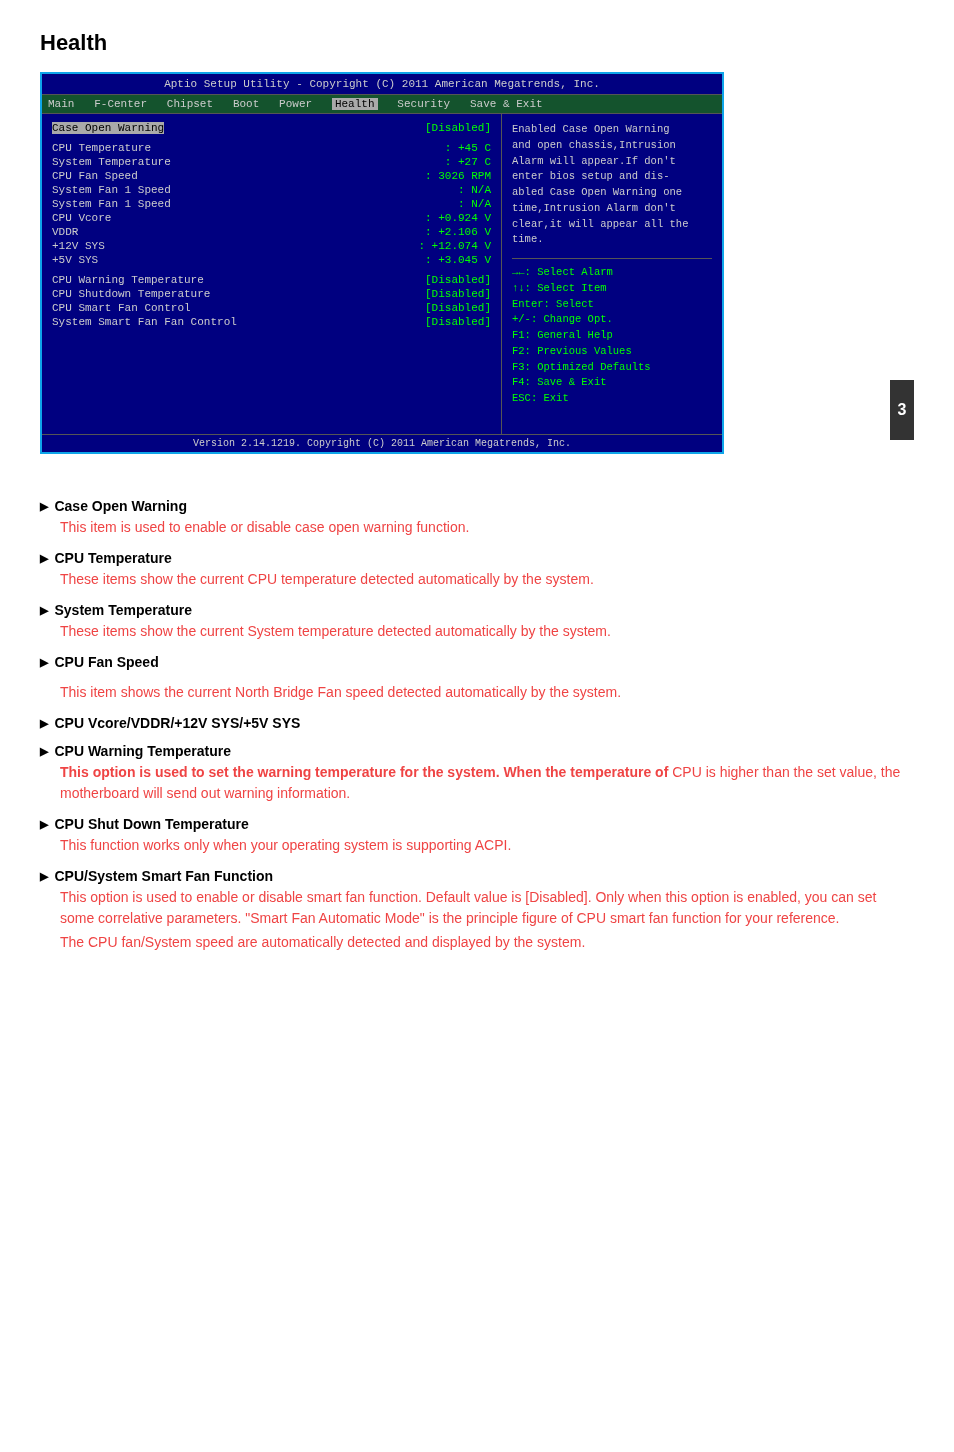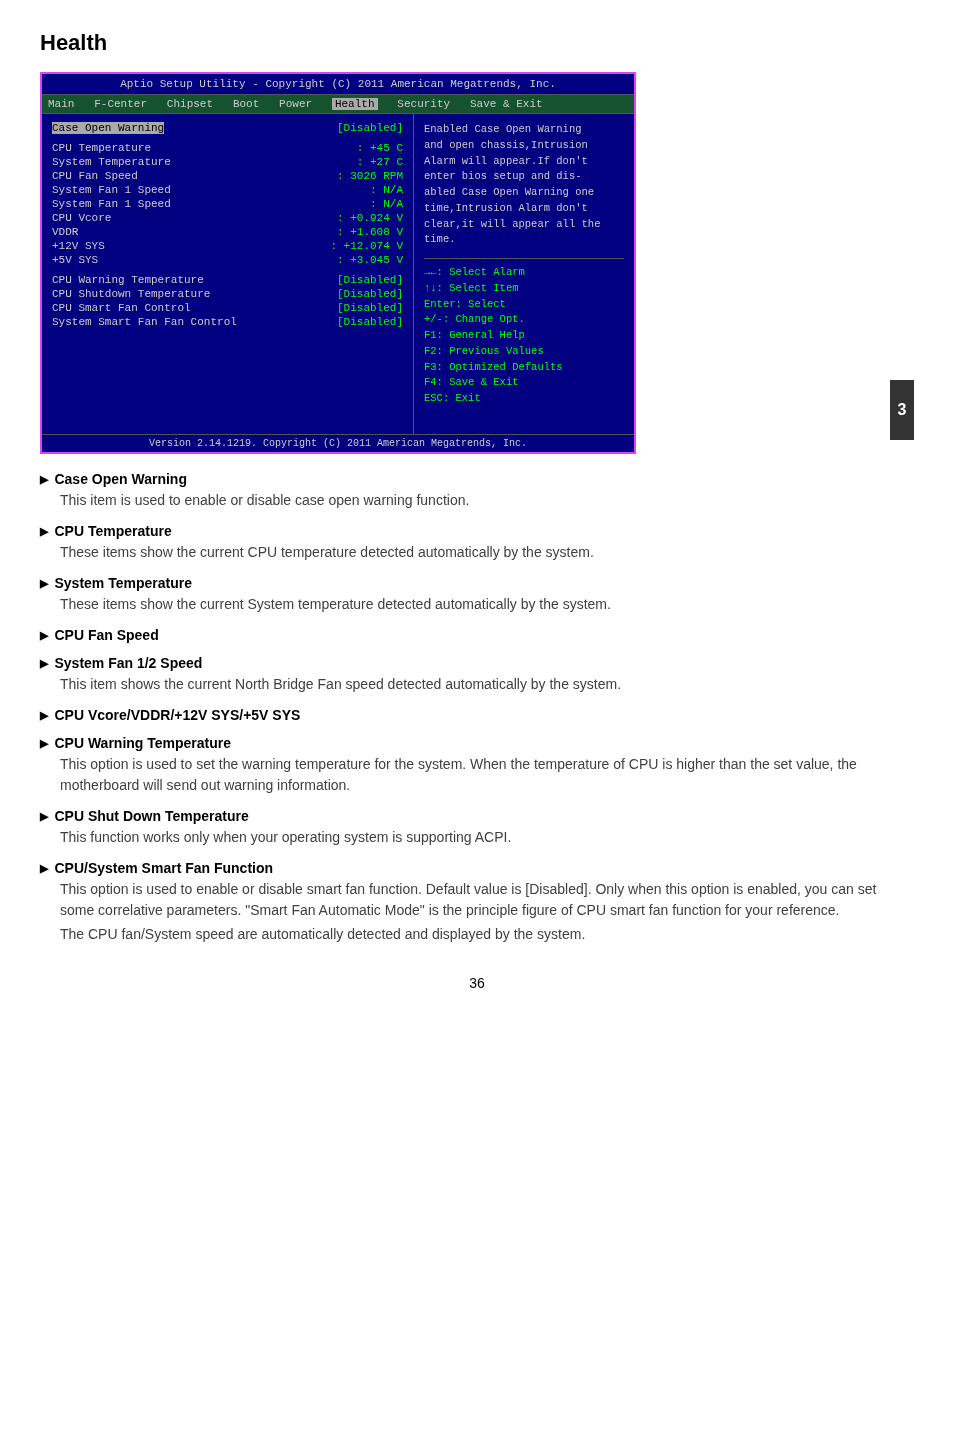--- a/index.html
+++ b/index.html
@@ -11,27 +11,27 @@
       min-height: 1452px;
       padding: 30px 40px;
       color: #000;
     }
     h1.page-title {
       font-size: 22px;
       font-weight: bold;
       margin-bottom: 16px;
     }
     .bios-container {
-      border: 2px solid #d946ef;
+      border: 2px solid #0ea5e9;
       background: #000080;
       color: #ccc;
       font-family: 'Courier New', monospace;
       font-size: 11px;
-      width: 596px;
-      margin-bottom: 17px;
+      width: 684px;
+      margin-bottom: 44px;
     }
     .bios-title-bar {
       background: #000080;
       color: #ccc;
       text-align: center;
       padding: 4px 6px;
       font-size: 11px;
       border-bottom: 1px solid #555;
     }
     .bios-menu-bar {
@@ -113,28 +113,28 @@
       align-items: center;
       margin-bottom: 3px;
     }
     .doc-item-title::before {
       content: '▶';
       margin-right: 6px;
       font-size: 11px;
     }
     .doc-item-body {
       margin-left: 20px;
-      color: #404040;
+      color: #ef4444;
       line-height: 1.5;
     }
     .doc-item-body p {
       margin-bottom: 3px;
     }
     .bold-text {
-      font-weight: normal;
+      font-weight: bold;
       text-align: right;
     }
     .sidebar-num {
       position: absolute;
       right: 0;
       top: 350px;
       background: #333;
       color: #fff;
       font-weight: bold;
       font-size: 16px;
@@ -200,21 +200,21 @@
         <div class="bios-item">
           <span class="label">System Fan 1 Speed</span>
           <span class="value">: N/A</span>
         </div>
         <div class="bios-item">
           <span class="label">CPU Vcore</span>
           <span class="value">: +0.924 V</span>
         </div>
         <div class="bios-item">
           <span class="label">VDDR</span>
-          <span class="value">: +1.608 V</span>
+          <span class="value">: +2.106 V</span>
         </div>
         <div class="bios-item">
           <span class="label">+12V SYS</span>
           <span class="value">: +12.074 V</span>
         </div>
         <div class="bios-item">
           <span class="label">+5V SYS</span>
           <span class="value">: +3.045 V</span>
         </div>
         <div class="bios-separator"></div>
@@ -284,21 +284,20 @@
       <div class="doc-item-body">
         <p>These items show the current System temperature detected automatically by the system.</p>
       </div>
     </div>
 
     <div class="doc-item">
       <div class="doc-item-title">CPU Fan Speed</div>
     </div>
 
     <div class="doc-item">
-      <div class="doc-item-title">System Fan 1/2 Speed</div>
       <div class="doc-item-body">
         <p>This item shows the current North Bridge Fan speed detected automatically by the system.</p>
       </div>
     </div>
 
     <div class="doc-item">
       <div class="doc-item-title">CPU Vcore/VDDR/+12V SYS/+5V SYS</div>
     </div>
 
     <div class="doc-item">
@@ -318,14 +317,13 @@
     <div class="doc-item">
       <div class="doc-item-title">CPU/System Smart Fan Function</div>
       <div class="doc-item-body">
         <p>This option is used to enable or disable smart fan function. Default value is [Disabled]. Only when this option is enabled, you can set some correlative parameters. "Smart Fan Automatic Mode" is the principle figure of CPU smart fan function for your reference.</p>
         <p>The CPU fan/System speed are automatically detected and displayed by the system.</p>
       </div>
     </div>
 
   </div>
 
-  <div class="page-num">36</div>
 </div>
 
 </body></html>

